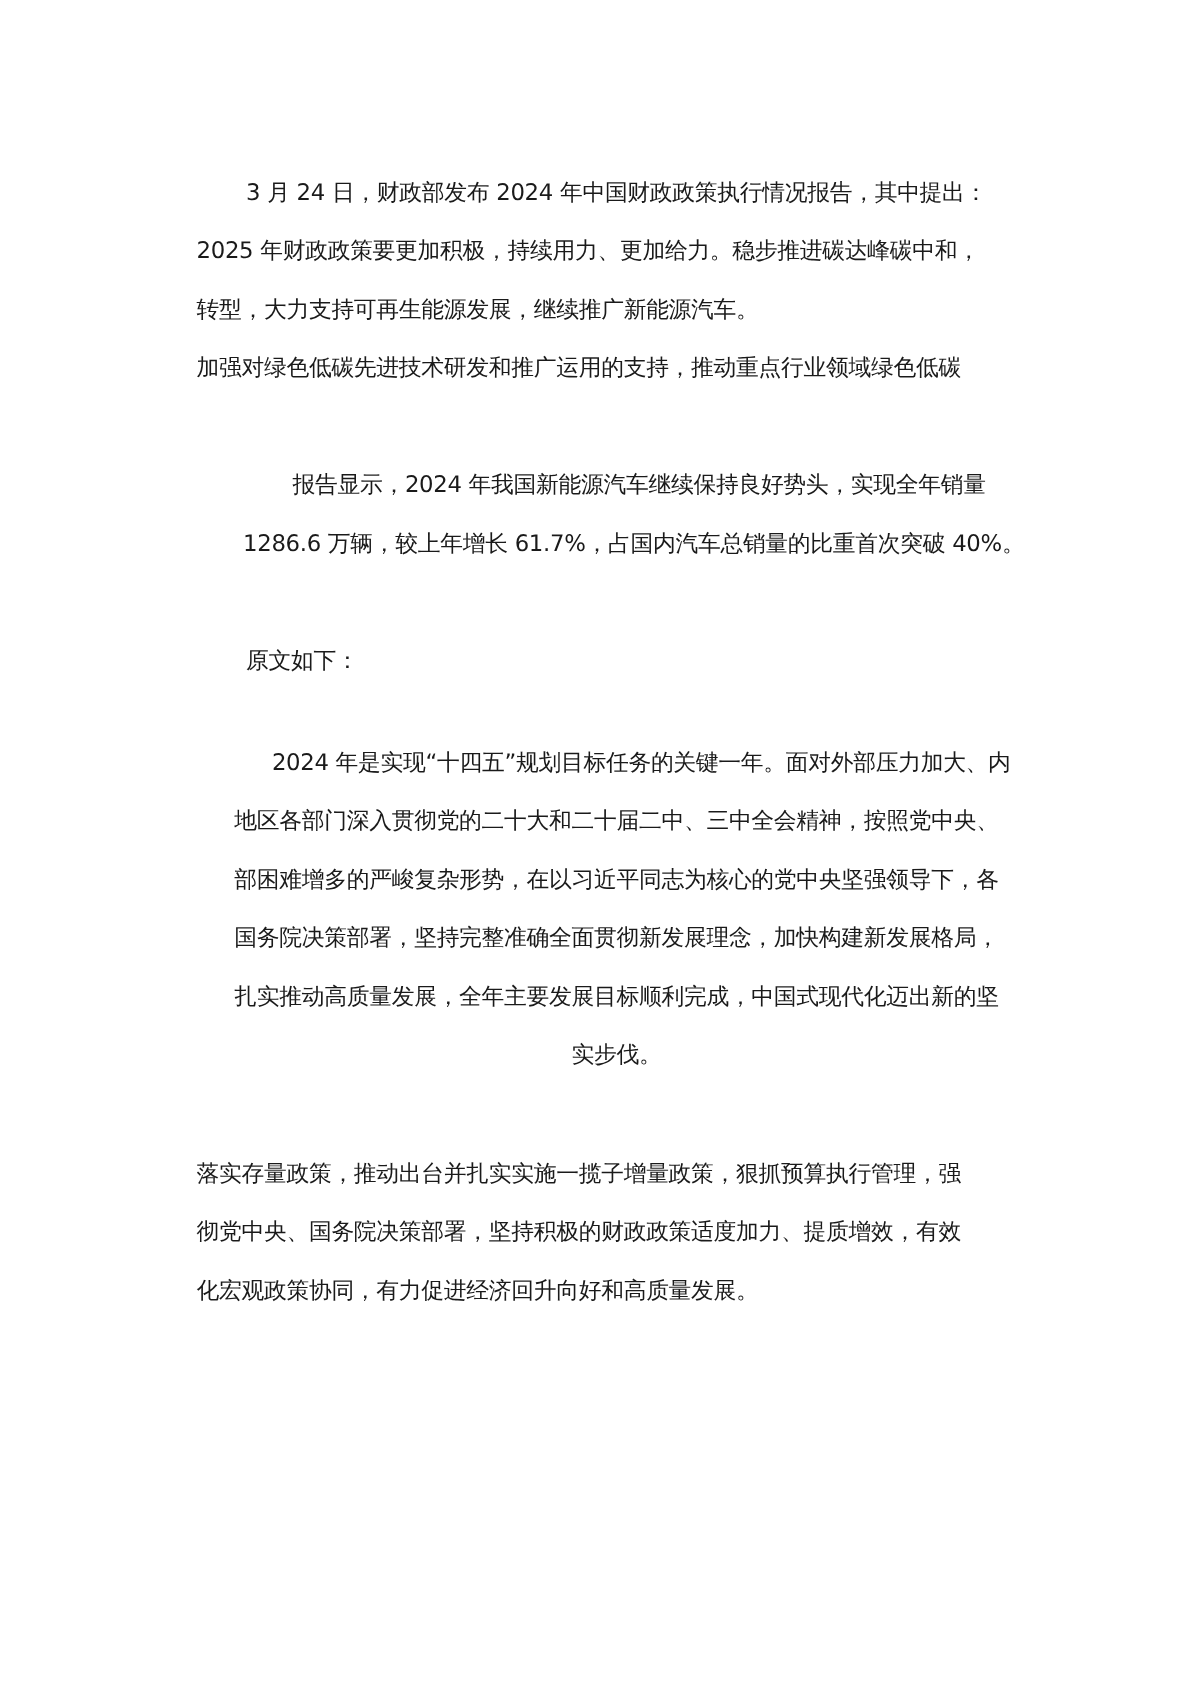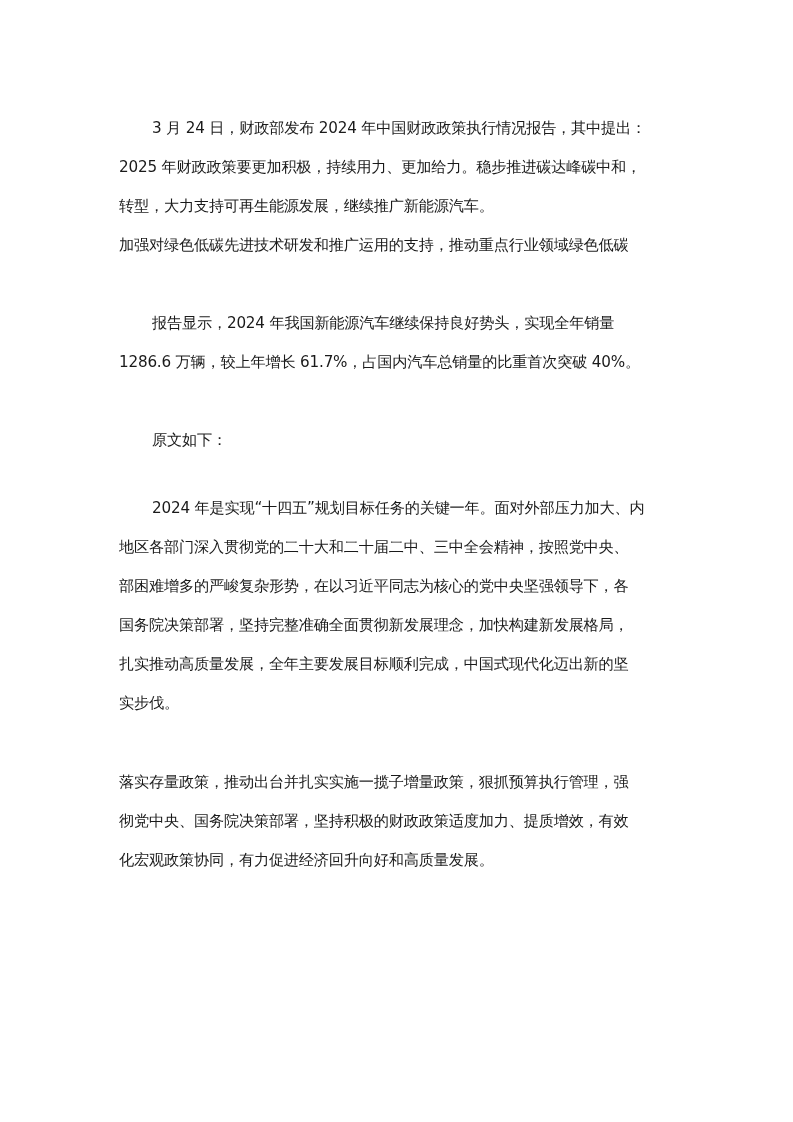--- a/index.html
+++ b/index.html
@@ -10,21 +10,21 @@
     body {
       width: 793px;
       height: 1122px;
       position: relative;
       overflow: hidden;
       font-family: "DejaVu Sans", "Liberation Sans", sans-serif;
       color: #1a1a1a;
     }
     .page {
       position: absolute;
-      left: 0; top: 0;
+      left: 12px; top: 0;
       width: 689px;
       height: 1122px;
       background: #ffffff;
     }
     .para {
       position: absolute;
       left: 119px;
       width: 560px;
     }
     .line {
@@ -44,30 +44,30 @@
 
 <div class="page">
 
   <div class="para" style="top:118px;">
     <span class="line indent">3 月 24 日，财政部发布 2024 年中国财政政策执行情况报告，其中提出：</span>
     <span class="line">2025 年财政政策要更加积极，持续用力、更加给力。稳步推进碳达峰碳中和，</span>
     <span class="line">转型，大力支持可再生能源发展，继续推广新能源汽车。</span>
     <span class="line">加强对绿色低碳先进技术研发和推广运用的支持，推动重点行业领域绿色低碳</span>
   </div>
 
-  <div class="para" style="top:313px;">
+  <div class="para" style="top:313px;margin-left:31px;">
     <span class="line indent">报告显示，2024 年我国新能源汽车继续保持良好势头，实现全年销量</span>
     <span class="line">1286.6 万辆，较上年增长 61.7%，占国内汽车总销量的比重首次突破 40%。</span>
   </div>
 
   <div class="para" style="top:430px;">
     <span class="line indent">原文如下：</span>
   </div>
 
-  <div class="para" style="top:498px;">
+  <div class="para" style="top:498px;text-align:center;">
     <span class="line indent">2024 年是实现“十四五”规划目标任务的关键一年。面对外部压力加大、内</span>
     <span class="line">地区各部门深入贯彻党的二十大和二十届二中、三中全会精神，按照党中央、</span>
     <span class="line">部困难增多的严峻复杂形势，在以习近平同志为核心的党中央坚强领导下，各</span>
     <span class="line">国务院决策部署，坚持完整准确全面贯彻新发展理念，加快构建新发展格局，</span>
     <span class="line">扎实推动高质量发展，全年主要发展目标顺利完成，中国式现代化迈出新的坚</span>
     <span class="line">实步伐。</span>
   </div>
 
   <div class="para" style="top:772px;">
     <span class="line">落实存量政策，推动出台并扎实实施一揽子增量政策，狠抓预算执行管理，强</span>

